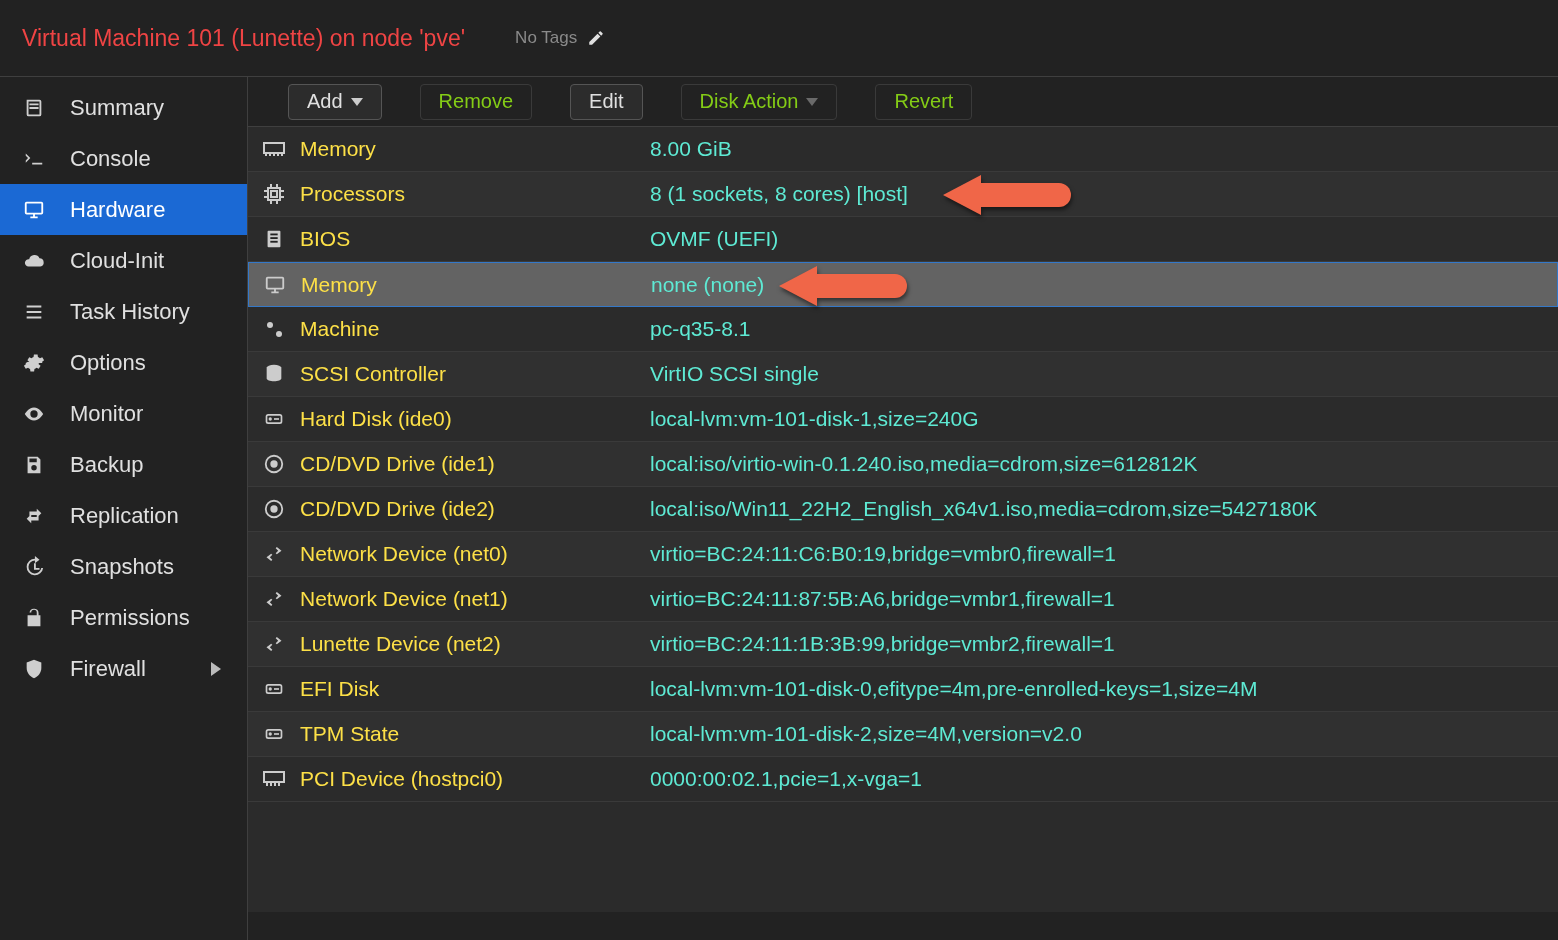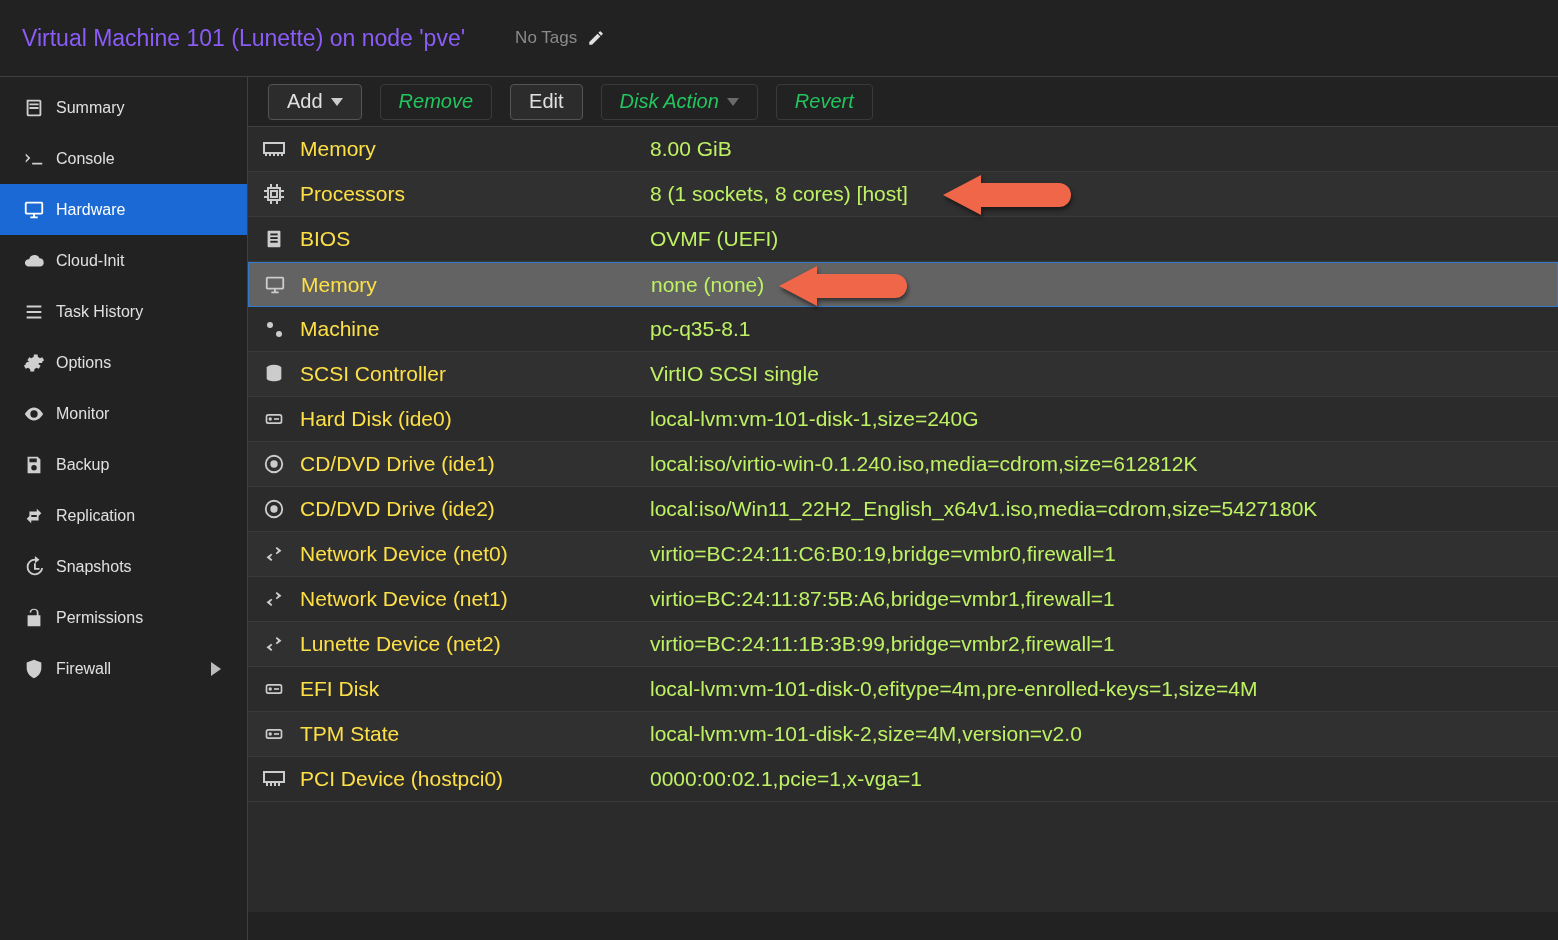--- a/index.html
+++ b/index.html
@@ -20,21 +20,21 @@
   .header {
     height: 76px;
     display: flex;
     align-items: center;
     padding-left: 22px;
     gap: 50px;
     color: #ffffff;
   }
   .title {
     font-size: 23px;
-    color: #8b5cf6;
+    color: #ef4444;
   }
   .tags-area {
     display: flex;
     align-items: center;
     gap: 10px;
     font-size: 17px;
     color: #8a8a8a;
   }
   .tags-area .pencil {
     width: 18px; height: 18px;
@@ -52,25 +52,25 @@
     min-width: 248px;
     border-top: 1px solid #3f3f3f;
     border-right: 1px solid #3f3f3f;
     padding-top: 5px;
     background: #222222;
   }
   .sidebar-item {
     height: 51px;
     display: flex;
     align-items: center;
-    gap: 10px;
+    gap: 24px;
     padding-left: 22px;
     cursor: pointer;
     color: #e0e0e0;
-    font-size: 16px;
+    font-size: 22px;
     position: relative;
   }
   .sidebar-item .icon {
     width: 24px;
     display: inline-flex;
     justify-content: center;
     color: #cfcfcf;
   }
   .sidebar-item.active {
     background: #1b69d4;
@@ -105,27 +105,27 @@
     align-items: center;
     gap: 8px;
     padding: 0 18px;
     border: 1px solid #555555;
     border-radius: 4px;
     background: #2c2c2c;
     color: #e0e0e0;
     font-size: 20px;
     cursor: pointer;
     user-select: none;
+    margin-left: 20px;
   }
   .btn.disabled {
     border-color: #3a3a3a;
     background: transparent;
-    color: #22c55e;
+    color: #84cc16;
     cursor: default;
-    font-style: italic;
   }
   .btn .chev {
     display:inline-block;
     vertical-align: middle;
   }
 
   
   .hw-list {
     flex: 1;
     overflow: auto;
@@ -149,21 +149,21 @@
     align-items: center;
     justify-content: center;
     color: #cccccc;
   }
   .hw-row .hw-key {
     width: 350px;
     color: #fde047;
   }
   .hw-row .hw-val {
     flex: 1;
-    color: #bef264;
+    color: #5eead4;
   }
   
   .filler {
     height: 110px;
     background: #2b2b2b;
   }
 
   
   .arrow {
     position:absolute;

